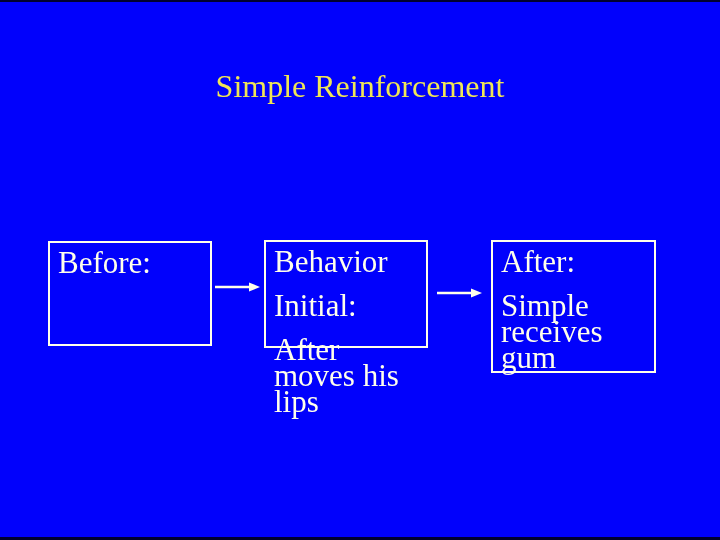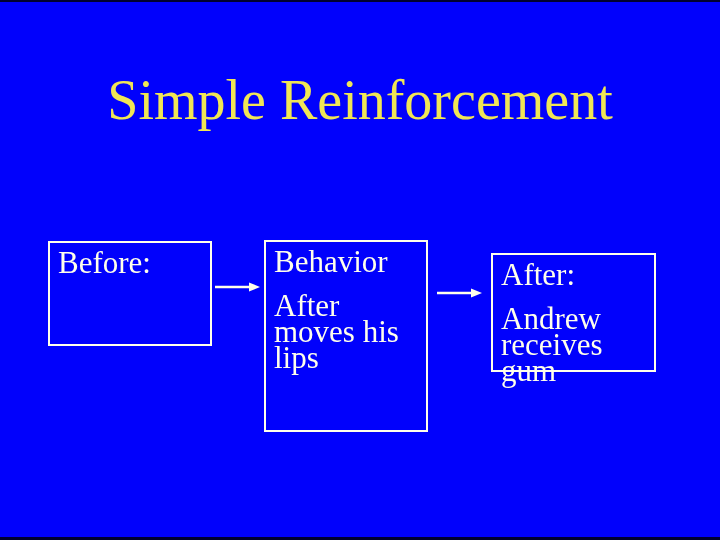--- a/index.html
+++ b/index.html
@@ -29,42 +29,42 @@
   }
   .edge.top    { top: 0;    height: 2px; }
   .edge.bottom { bottom: 0; height: 3px; }
 
   .title {
     position: absolute;
     top: 67px;
     left: 0;
     width: 100%;
     text-align: center;
-    font-size: 56px;
+    font-size: 32px;
     font-weight: normal;
     line-height: 1.2;
     color: var(--title-text);
     letter-spacing: 0px;
   }
 
   .box {
     position: absolute;
     border: 2px solid var(--box-border);
     color: var(--box-text);
     background: transparent;
     font-size: 31px;
     line-height: 26px;
     padding: 7px 8px;
   }
   .box p { margin: 0 0 18px 0; }
   .box p:last-child { margin-bottom: 0; }
 
   .box-before   { left: 48px;  top: 241px; width: 164px; height: 105px; }
-  .box-behavior { left: 264px; top: 240px; width: 164px; height: 192px; }
-  .box-after    { left: 491px; top: 253px; width: 165px; height: 119px; }
+  .box-behavior { left: 264px; top: 240px; width: 164px; height: 108px; }
+  .box-after    { left: 491px; top: 240px; width: 165px; height: 133px; }
 
   .arrow {
     position: absolute;
     color: var(--arrow);
     display: block;
   }
   .arrow-1 { left: 213px; top: 281px; }
   .arrow-2 { left: 435px; top: 287px; }
 </style>
 </head>
@@ -80,28 +80,29 @@
     <p>Before:</p>
   </div>
 
   <svg class="arrow arrow-1" width="48" height="12" viewBox="0 0 48 12" aria-hidden="true">
     <line x1="2" y1="6" x2="37" y2="6" stroke="currentColor" stroke-width="2.6"></line>
     <polygon points="36,1.5 47,6 36,10.5" fill="currentColor"></polygon>
   </svg>
 
   <div class="box box-behavior">
     <p>Behavior</p>
+    <p>Initial:</p>
     <p>After moves his lips</p>
   </div>
 
   <svg class="arrow arrow-2" width="48" height="12" viewBox="0 0 48 12" aria-hidden="true">
     <line x1="2" y1="6" x2="37" y2="6" stroke="currentColor" stroke-width="2.6"></line>
     <polygon points="36,1.5 47,6 36,10.5" fill="currentColor"></polygon>
   </svg>
 
   <div class="box box-after">
     <p>After:</p>
-    <p>Andrew receives gum</p>
+    <p>Simple receives gum</p>
   </div>
 
   <div class="edge bottom"></div>
 
 </div>
 
 </body></html>

